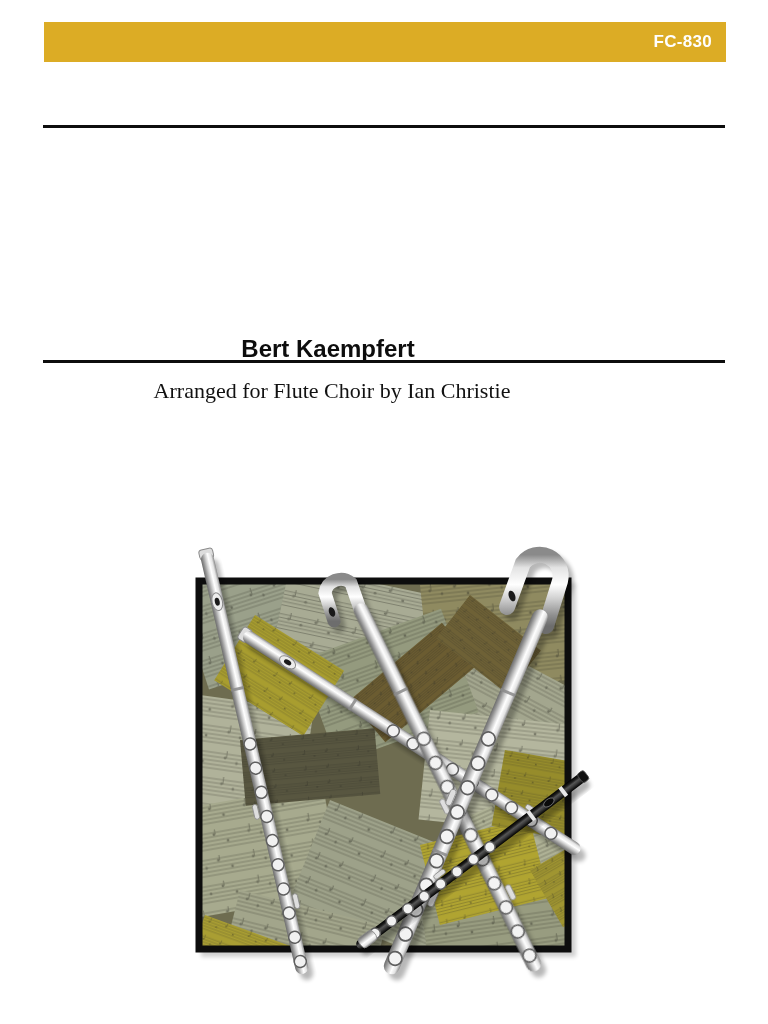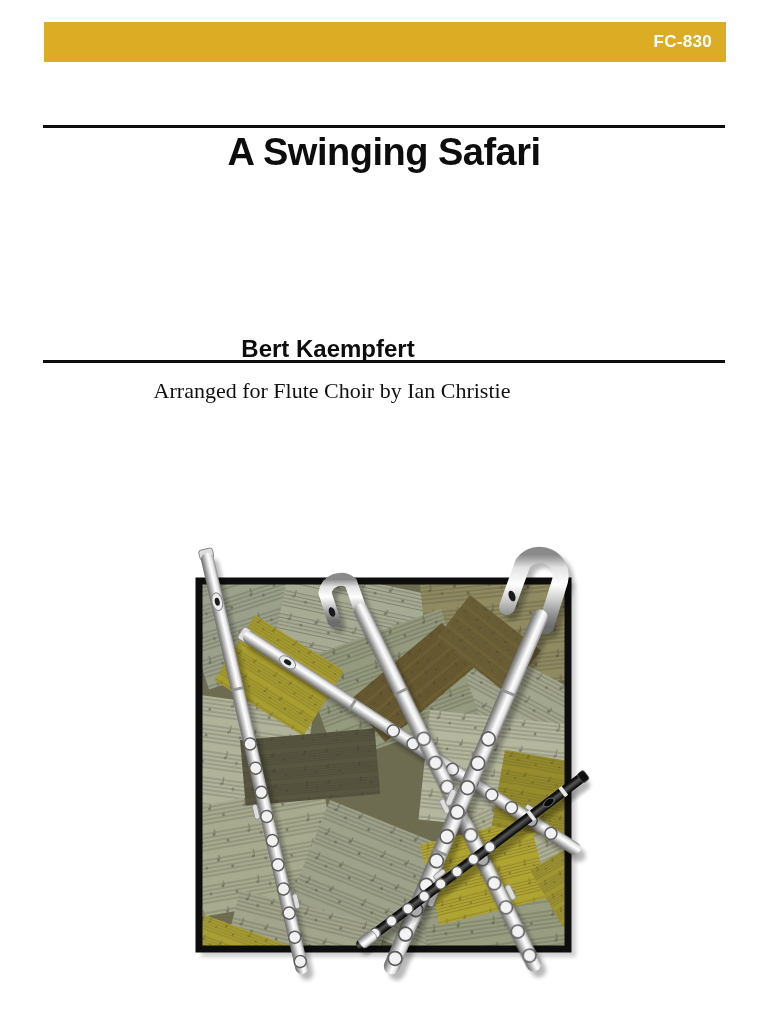--- a/index.html
+++ b/index.html
@@ -40,21 +40,20 @@
 <body>
 
 <div class="page">
 
   <div class="banner">
     <span class="catalog">FC-830</span>
   </div>
 
   <div class="rule rule-top"></div>
 
-  <div class="page-title">A Swinging Safari</div>
 
   <div class="composer">Bert Kaempfert</div>
 
   <div class="rule rule-mid"></div>
 
   <div class="arranger">Arranged for Flute Choir by Ian Christie</div>
 
   <svg class="artwork" viewBox="150 528 470 496" xmlns="http://www.w3.org/2000/svg">
     <defs>
       <linearGradient id="tubeGrad" x1="0" y1="0" x2="0" y2="1">

